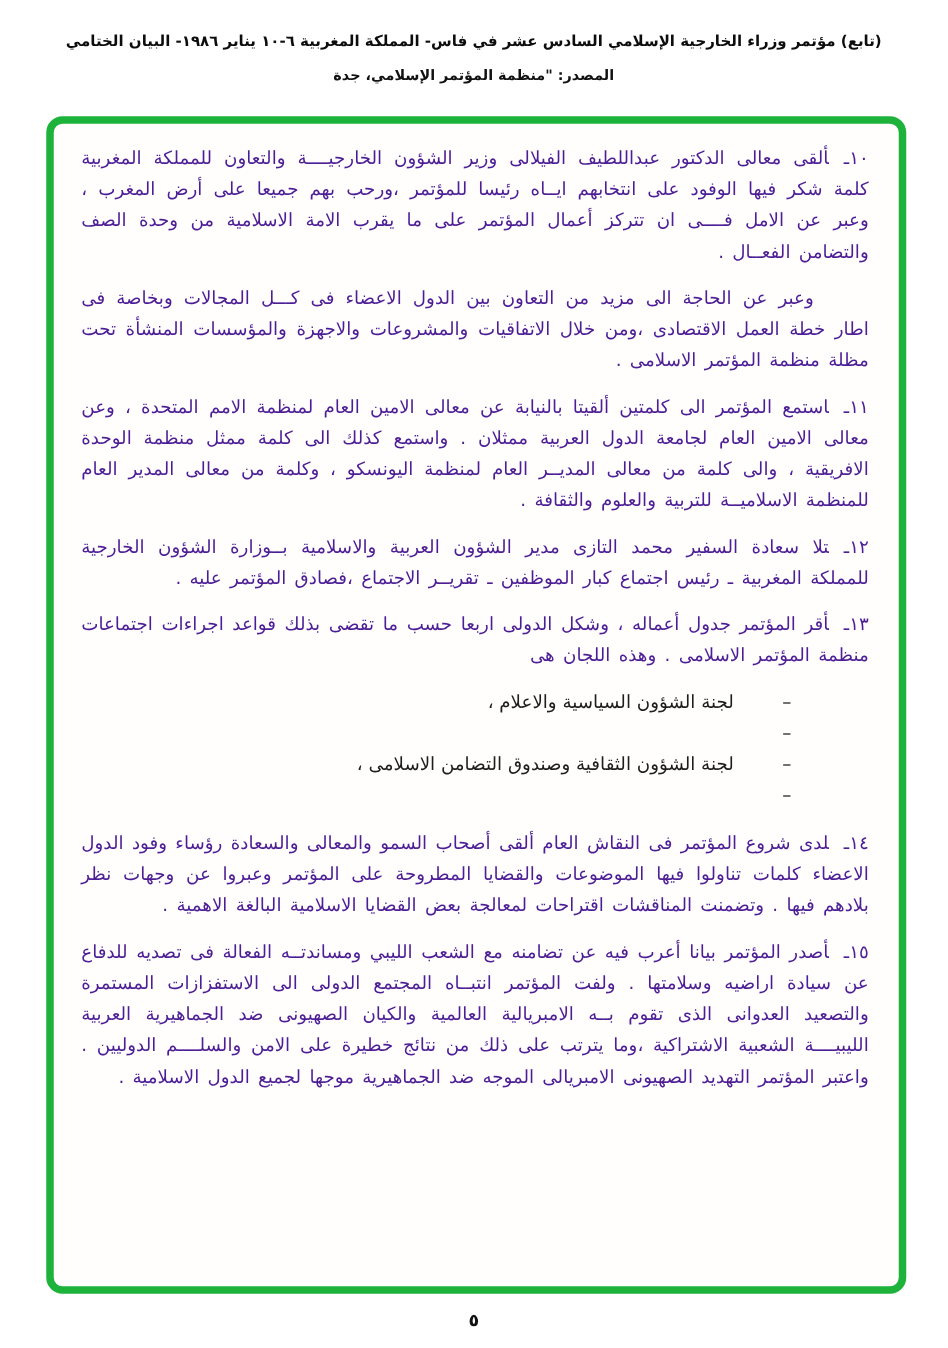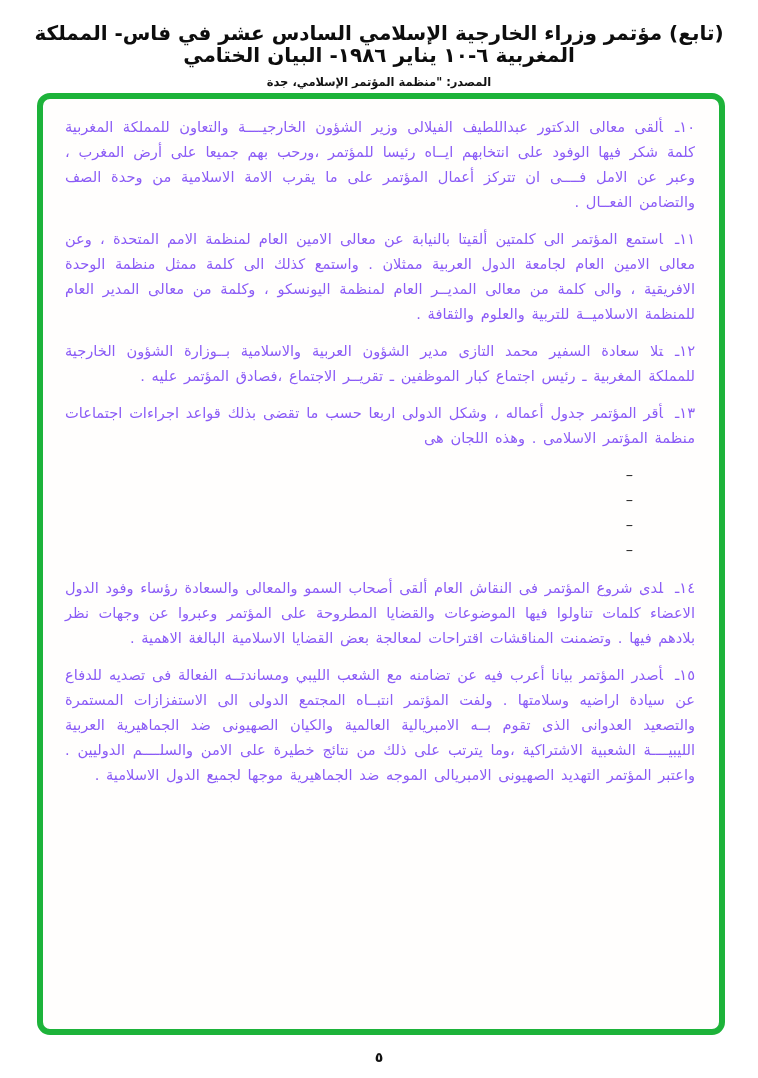--- a/index.html
+++ b/index.html
@@ -7,36 +7,36 @@
     width:758px;height:1078px;position:relative;
     background:#ffffff;
     font-family:"DejaVu Sans", sans-serif;
     overflow:hidden;
   }
   .header{
     position:absolute;top:22px;left:0;right:0;
     text-align:center;direction:rtl;color:#0d0d0d;
   }
   .header-title{
-    font-size:20px;font-weight:bold;line-height:22px;
+    font-size:12px;font-weight:bold;line-height:22px;
     padding:0 4px;letter-spacing:0px;
   }
   .header-source{
     font-size:11.5px;font-weight:bold;margin-top:9px;color:#111;
   }
   .green-box{
     position:absolute;left:37px;top:93px;
     width:688px;height:942px;box-sizing:border-box;
     border:6px solid #1db33a;border-radius:13px;
     padding:15px 24px 8px 22px;
     background:#fffefd;
   }
   .doc-text{direction:rtl;}
   .para{
-    font-size:14.6px;line-height:25px;color:#8b5cf6;
+    font-size:14.6px;line-height:25px;color:#4c1d95;
     text-align:justify;margin:0 0 12px 0;
     word-spacing:2px;
   }
   .para.indent{text-indent:44px;}
   .pnum{margin-left:12px;white-space:nowrap;}
   .committees{
     margin:0 0 13px 0;padding:0 62px 0 0;direction:rtl;
   }
   .commit-row{
     display:flex;direction:rtl;align-items:baseline;
@@ -56,42 +56,47 @@
   <div class="header-source">المصدر: "منظمة المؤتمر الإسلامي، جدة</div>
 </div>
 
 <div class="green-box">
   <div class="doc-text">
 
     <p class="para">
       <span class="pnum">١٠ـ</span><span>ألقى معالى الدكتور عبداللطيف الفيلالى وزير الشؤون الخارجيــــة والتعاون للمملكة المغربية كلمة شكر فيها الوفود على انتخابهم ايــاه رئيسا للمؤتمر ،ورحب بهم جميعا على أرض المغرب ، وعبر عن الامل فــــى ان تتركز أعمال المؤتمر على ما يقرب الامة الاسلامية من وحدة الصف والتضامن الفعــال .</span>
     </p>
 
+    <p class="para indent">
+      <span>وعبر عن الحاجة الى مزيد من التعاون بين الدول الاعضاء فى كـــل المجالات وبخاصة فى اطار خطة العمل الاقتصادى ،ومن خلال الاتفاقيات والمشروعات والاجهزة والمؤسسات المنشأة تحت مظلة منظمة المؤتمر الاسلامى .</span>
+    </p>
 
     <p class="para">
       <span class="pnum">١١ـ</span><span>استمع المؤتمر الى كلمتين ألقيتا بالنيابة عن معالى الامين العام لمنظمة الامم المتحدة ، وعن معالى الامين العام لجامعة الدول العربية ممثلان . واستمع كذلك الى كلمة ممثل منظمة الوحدة الافريقية ، والى كلمة من معالى المديــر العام لمنظمة اليونسكو ، وكلمة من معالى المدير العام للمنظمة الاسلاميــة للتربية والعلوم والثقافة .</span>
     </p>
 
     <p class="para">
       <span class="pnum">١٢ـ</span><span>تلا سعادة السفير محمد التازى مدير الشؤون العربية والاسلامية بــوزارة الشؤون الخارجية للمملكة المغربية ـ رئيس اجتماع كبار الموظفين ـ تقريــر الاجتماع ،فصادق المؤتمر عليه .</span>
     </p>
 
     <p class="para">
       <span class="pnum">١٣ـ</span><span>أقر المؤتمر جدول أعماله ، وشكل الدولى اربعا حسب ما تقضى بذلك قواعد اجراءات اجتماعات منظمة المؤتمر الاسلامى . وهذه اللجان هى</span>
     </p>
 
     <div class="committees">
       <div class="commit-row">
         <span class="commit-dash">–</span>
+        <span>لجنة الشؤون السياسية والاعلام ،</span>
       </div>
       <div class="commit-row">
         <span class="commit-dash">–</span>
       </div>
       <div class="commit-row">
         <span class="commit-dash">–</span>
+        <span>لجنة الشؤون الثقافية وصندوق التضامن الاسلامى ،</span>
       </div>
       <div class="commit-row">
         <span class="commit-dash">–</span>
       </div>
     </div>
 
     <p class="para">
       <span class="pnum">١٤ـ</span><span>لدى شروع المؤتمر فى النقاش العام ألقى أصحاب السمو والمعالى والسعادة رؤساء وفود الدول الاعضاء كلمات تناولوا فيها الموضوعات والقضايا المطروحة على المؤتمر وعبروا عن وجهات نظر بلادهم فيها . وتضمنت المناقشات اقتراحات لمعالجة بعض القضايا الاسلامية البالغة الاهمية .</span>
     </p>
 

